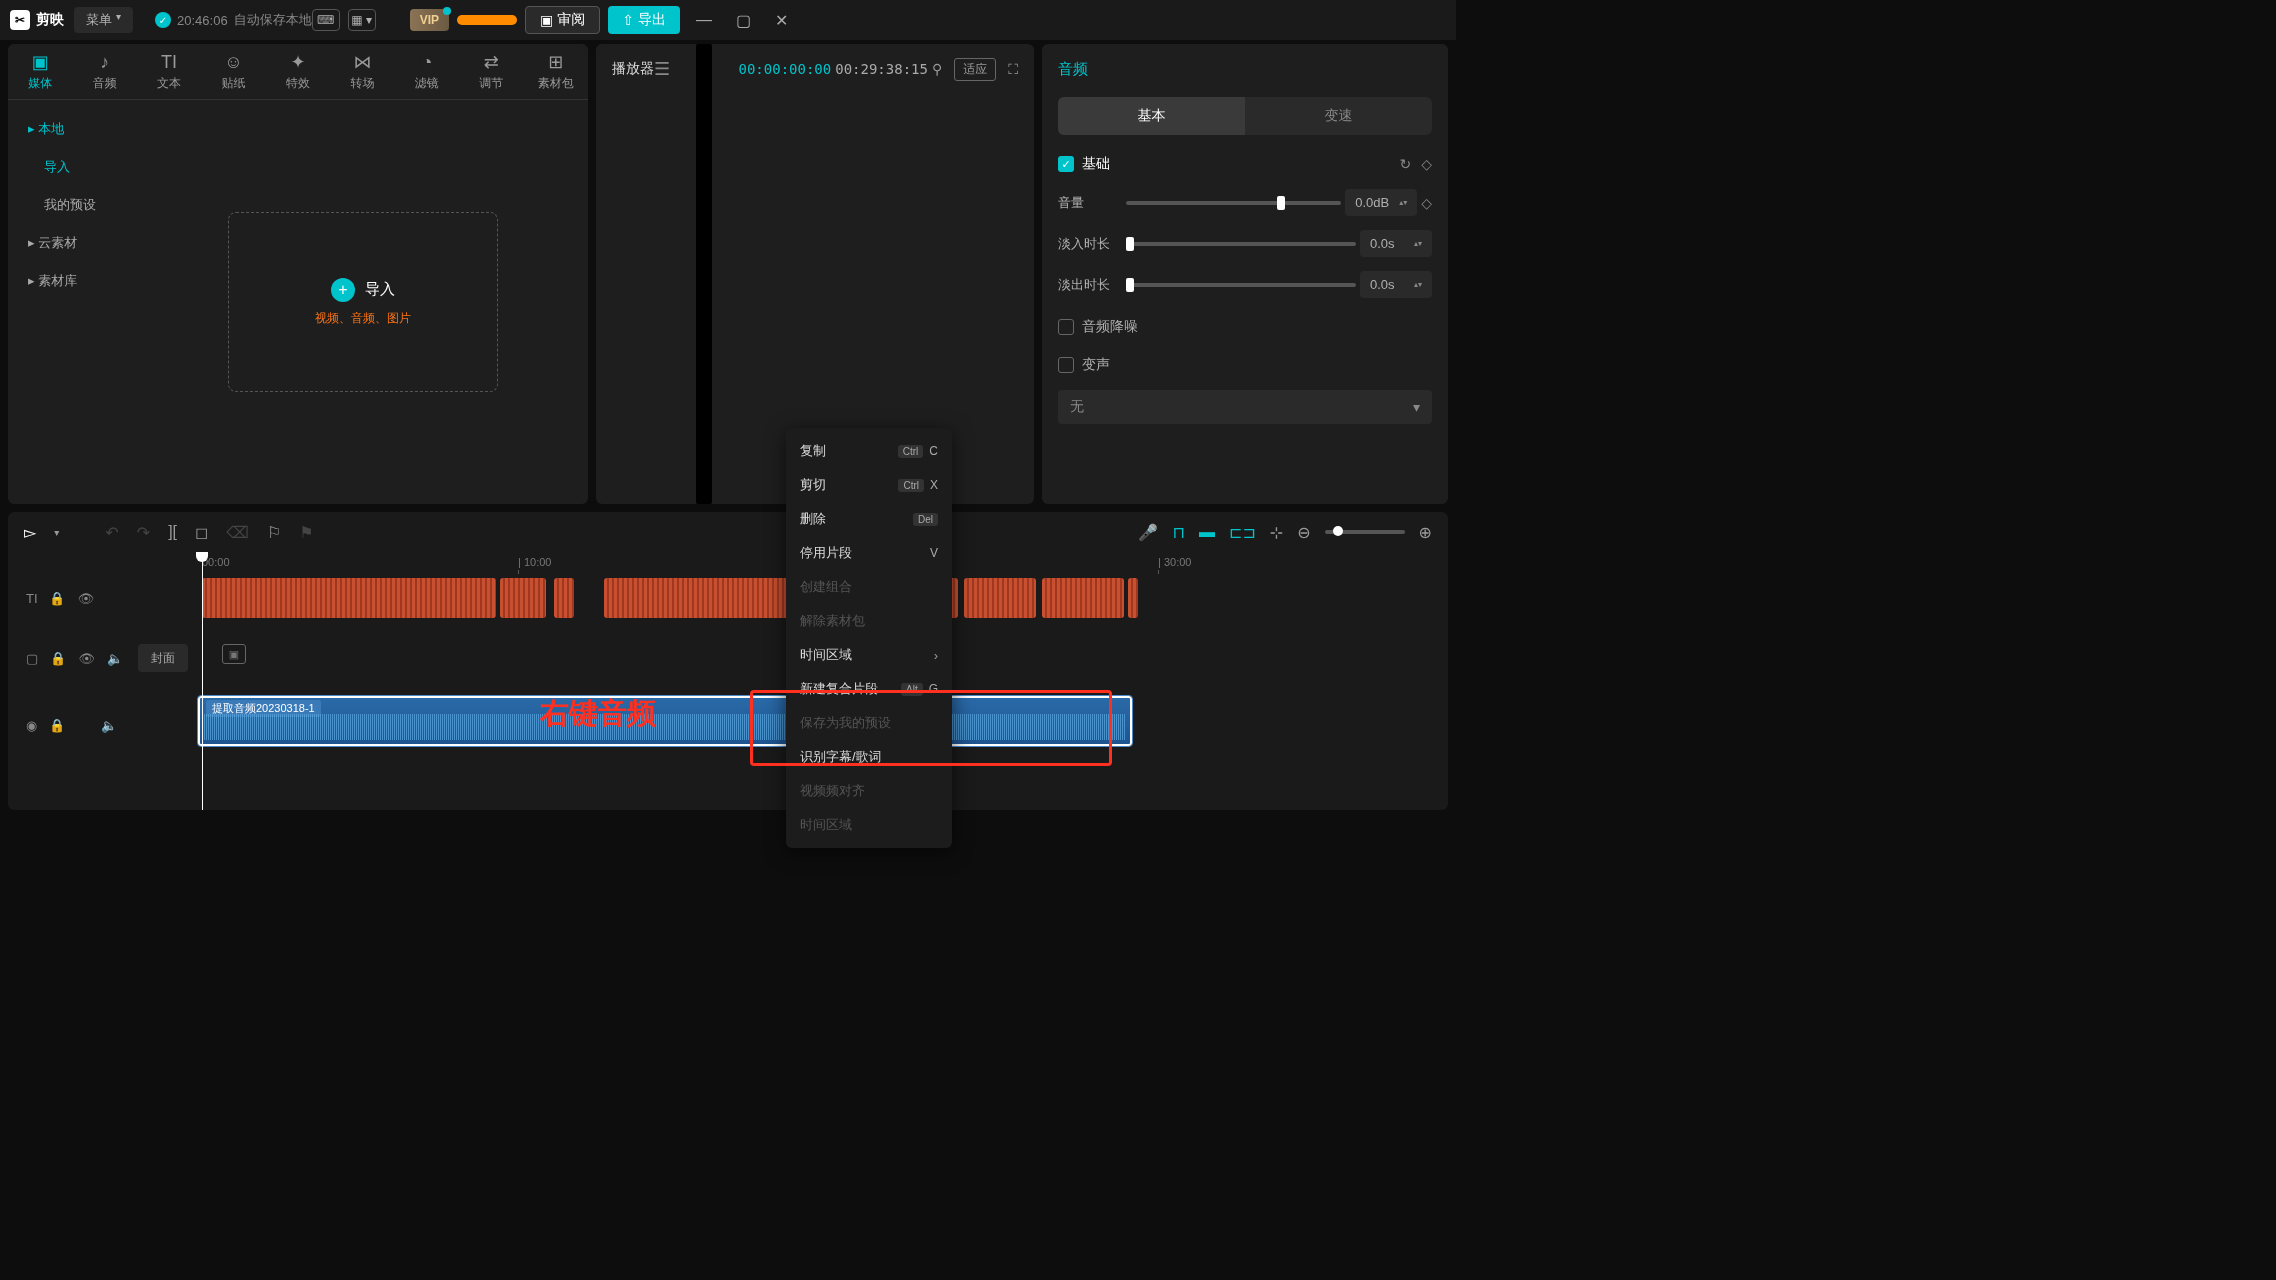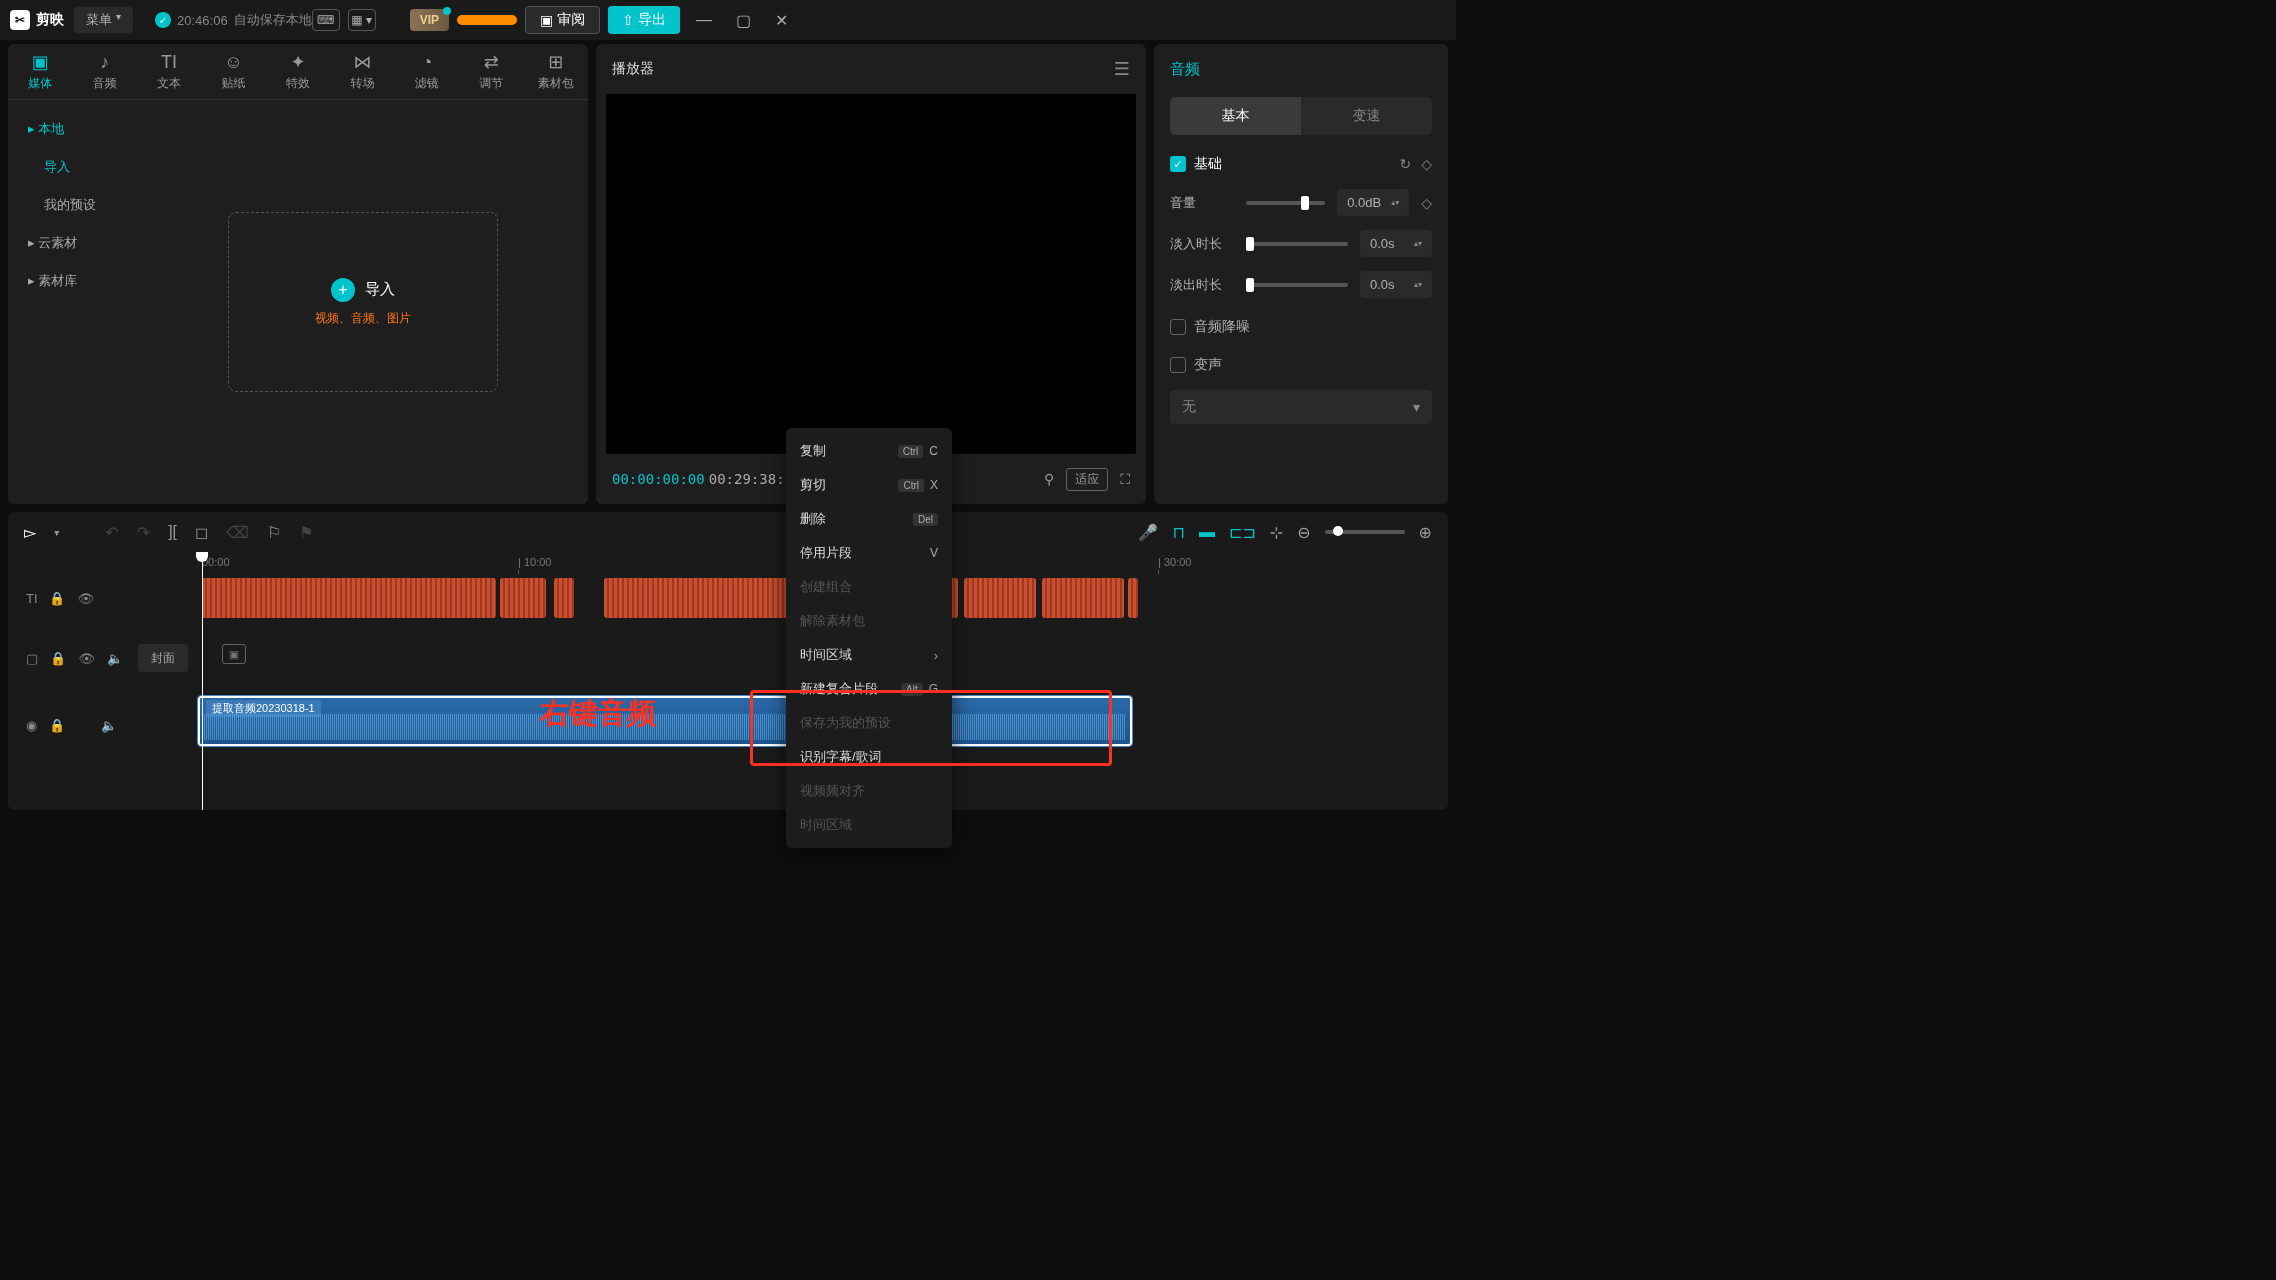--- a/index.html
+++ b/index.html
@@ -39,21 +39,21 @@
 .ms-item.active { color: #00c4cc; }
 .ms-item.sub { padding-left: 36px; }
 .media-drop { flex: 1; display: flex; align-items: center; justify-content: center; }
 .drop-area { border: 1px dashed #555; border-radius: 8px; width: 270px; height: 180px; display: flex; flex-direction: column; align-items: center; justify-content: center; gap: 8px; }
 .drop-plus { display: flex; align-items: center; gap: 10px; }
 .plus-circle { width: 24px; height: 24px; background: #00c4cc; border-radius: 50%; color: #fff; display: flex; align-items: center; justify-content: center; font-size: 16px; }
 .drop-label { color: #fff; font-size: 15px; }
 .drop-hint { color: #f97316; font-size: 12px; }
 
 
-.player-panel { width: 550px; display: flex; flex-direction: column; }
+.player-panel { width: 438px; display: flex; flex-direction: row; }
 .player-head { height: 50px; display: flex; align-items: center; justify-content: space-between; padding: 0 16px; }
 .player-head .title { color: #ddd; }
 .hamburger { cursor: pointer; color: #888; font-size: 18px; }
 .player-video { flex: 1; margin: 0 10px; background: #000; border-radius: 2px; }
 .player-ctrl { height: 50px; display: flex; align-items: center; padding: 0 16px; gap: 4px; }
 .time-cur { color: #00c4cc; font-family: monospace; }
 .time-tot { color: #aaa; font-family: monospace; }
 .player-ctrl-right { margin-left: auto; display: flex; gap: 12px; align-items: center; }
 .pctrl-btn { cursor: pointer; color: #999; }
 .fit-btn { border: 1px solid #666; padding: 2px 8px; border-radius: 3px; font-size: 12px; }
@@ -62,21 +62,21 @@
 .props-panel { flex: 1; padding: 16px; }
 .props-title { color: #00c4cc; font-size: 15px; margin-bottom: 18px; }
 .prop-tabs { display: flex; background: #2a2a2a; border-radius: 6px; overflow: hidden; margin-bottom: 20px; }
 .ptab { flex: 1; text-align: center; padding: 10px; cursor: pointer; color: #888; }
 .ptab.active { background: #3a3a3a; color: #fff; }
 .prop-section { margin-bottom: 20px; }
 .prop-head { display: flex; align-items: center; gap: 8px; margin-bottom: 16px; }
 .chk { width: 16px; height: 16px; background: #00c4cc; border-radius: 3px; display: flex; align-items: center; justify-content: center; color: #fff; font-size: 11px; }
 .chk.off { background: transparent; border: 1px solid #666; }
 .prop-head .kf-icons { margin-left: auto; display: flex; gap: 10px; color: #888; }
-.prop-row { display: flex; align-items: center; gap: 12px; margin-bottom: 14px; }
+.prop-row { display: flex; align-items: center; gap: 4px; margin-bottom: 14px; }
 .prop-label { width: 64px; font-size: 13px; }
 .slider { flex: 1; height: 4px; background: #555; border-radius: 2px; position: relative; }
 .slider-thumb { position: absolute; top: -5px; width: 8px; height: 14px; background: #fff; border-radius: 2px; }
 .val-box { background: #2a2a2a; padding: 6px 10px; border-radius: 4px; width: 72px; text-align: center; font-size: 13px; display: flex; align-items: center; justify-content: space-between; }
 .spin { display: flex; flex-direction: column; font-size: 8px; color: #888; gap: 0; }
 .kf { color: #888; cursor: pointer; }
 .select-box { background: #2a2a2a; padding: 8px 12px; border-radius: 4px; width: 100%; display: flex; justify-content: space-between; align-items: center; color: #888; cursor: pointer; }
 
 
 .tl-toolbar { height: 40px; background: #1a1a1a; margin: 4px 8px 0; border-radius: 6px 6px 0 0; display: flex; align-items: center; padding: 0 16px; gap: 18px; }

